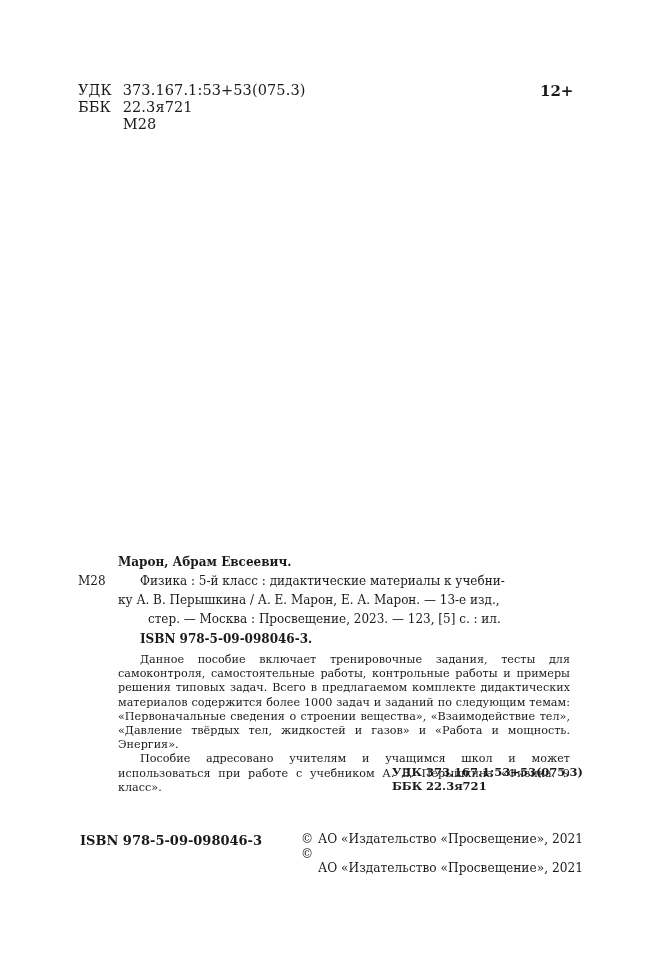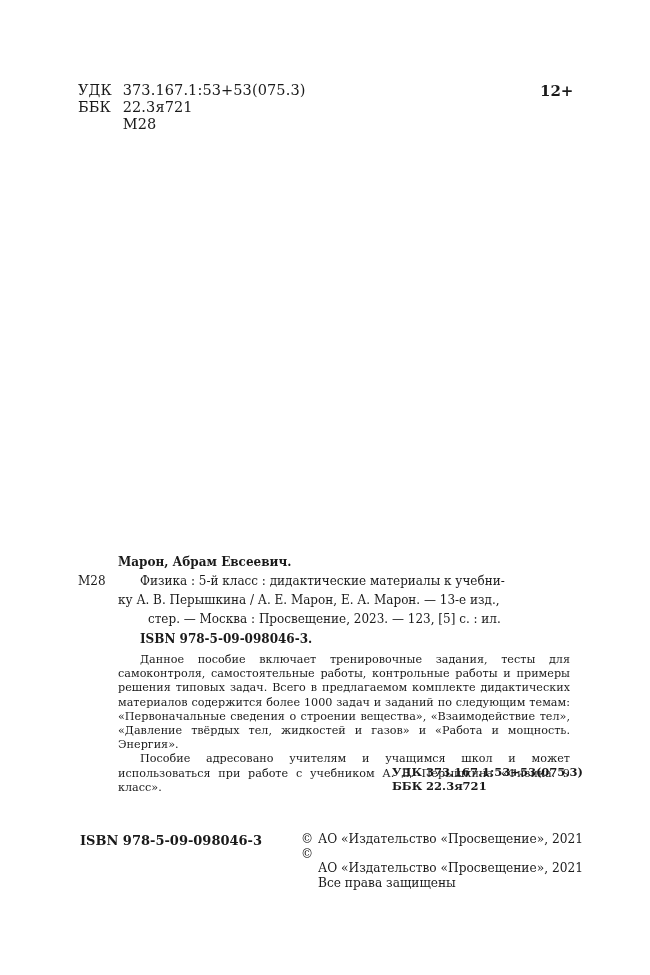--- a/index.html
+++ b/index.html
@@ -67,17 +67,13 @@
     <span class="mark">©</span>
     <span>АО «Издательство «Просвещение», 2021</span>
   </div>
   <div class="row">
     <span class="mark">©</span>
   </div>
   <div class="row">
     <span class="mark"></span>
     <span>АО «Издательство «Просвещение», 2021</span>
   </div>
-  <div class="row">
-    <span class="mark"></span>
-    <span>Все права защищены</span>
-  </div>
 </div>
 
 </body></html>

